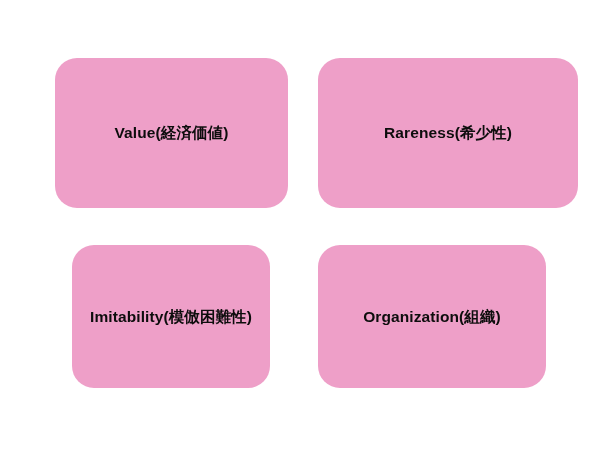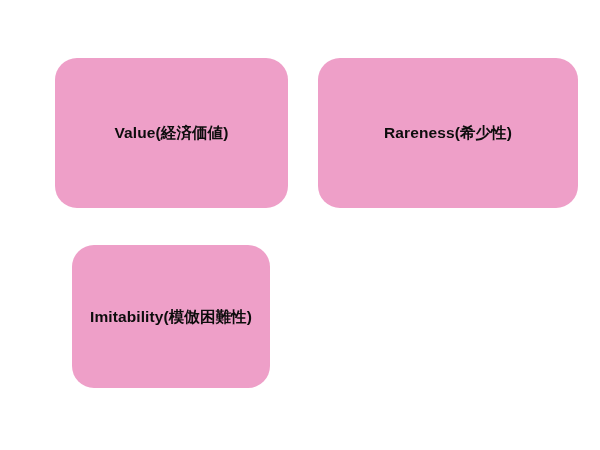--- a/index.html
+++ b/index.html
@@ -55,14 +55,17 @@
   </div>
 
   <div class="vrio-card cell-1">
     <span class="vrio-card-label">Rareness(希少性)</span>
   </div>
 
   <div class="vrio-card cell-2">
     <span class="vrio-card-label">Imitability(模倣困難性)</span>
   </div>
 
+  <div class="vrio-card cell-3">
+    <span class="vrio-card-label">Organization(組織)</span>
+  </div>
 
 </div>
 
 </body></html>

